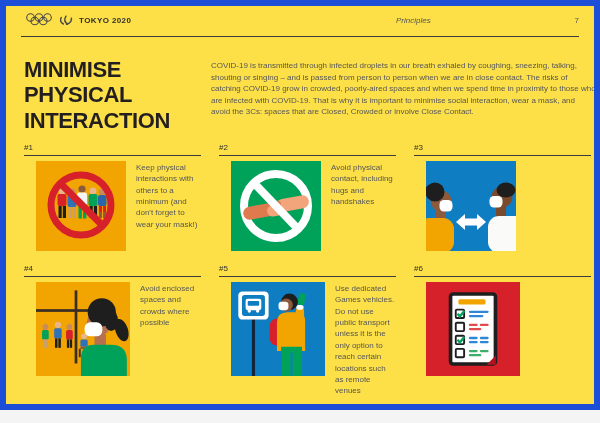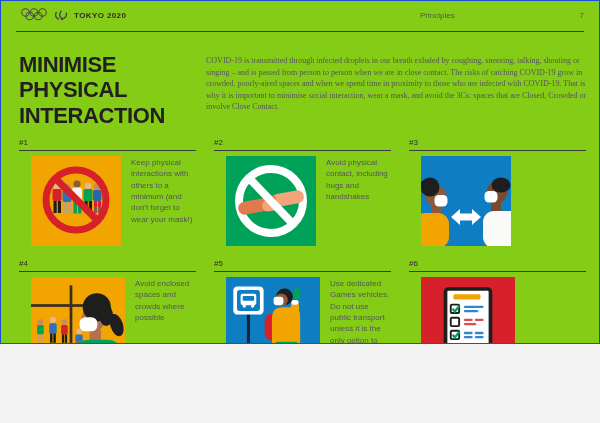--- a/index.html
+++ b/index.html
@@ -1,33 +1,33 @@
 <!DOCTYPE html>
 <html><head>
 <meta charset="utf-8">
 <style>
   html,body{margin:0;padding:0;background:#f4f4f4;}
   .page{
-    position:relative;width:600px;height:344px;background:#84cc16;
+    position:relative;width:600px;height:410px;background:#fde047;
     font-family:"Liberation Sans",sans-serif;box-sizing:border-box;
-    border:1px solid #1d4ed8;overflow:hidden;
+    border:6px solid #1d4ed8;overflow:hidden;
   }
   
   .header{position:absolute;left:15px;right:15px;top:0;height:30px;border-bottom:1px solid #3b3b3b;}
   .hdr-rings{position:absolute;left:5px;top:7px;}
   .hdr-agitos{position:absolute;left:38px;top:8px;}
   .hdr-brand{position:absolute;left:58px;top:10px;font-size:8px;font-weight:700;letter-spacing:.4px;color:#2e2e30;}
-  .hdr-section{position:absolute;left:404px;top:10px;font-size:8px;color:#55565a;}
+  .hdr-section{position:absolute;left:375px;top:10px;font-size:8px;color:#55565a;font-style:italic;}
   .hdr-page{position:absolute;right:0;top:10px;font-size:8px;color:#55565a;}
   
   .doc-title{
     position:absolute;left:18px;top:51px;width:150px;
     font-size:22px;line-height:1.15;font-weight:700;letter-spacing:-.4px;color:#231f20;
   }
-  .intro{position:absolute;left:205px;top:54px;width:385px;font-size:8px;line-height:1.45;color:#55565a;font-family:Liberation Serif, serif;}
+  .intro{position:absolute;left:205px;top:54px;width:385px;font-size:8px;line-height:1.45;color:#55565a;}
   
   .cell{position:absolute;width:177px;}
   .cell-num{font-size:8px;color:#2e2e30;height:10px;}
   .cell-rule{border-top:1px solid #3b3b3b;margin-top:2px;}
   .cell-body{display:flex;margin-top:5px;margin-left:12px;}
   .art{flex:none;display:block;}
   .caption{flex:1;margin-left:10px;padding-top:1px;font-size:8px;line-height:1.42;color:#55565a;}
 </style>
 </head>
 <body>

